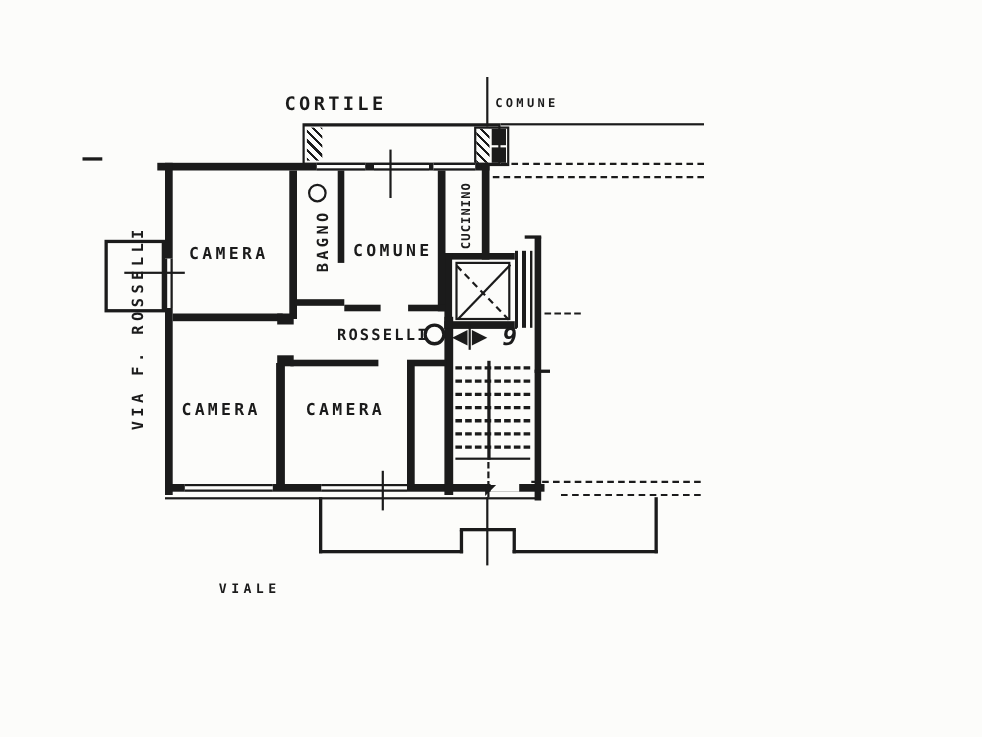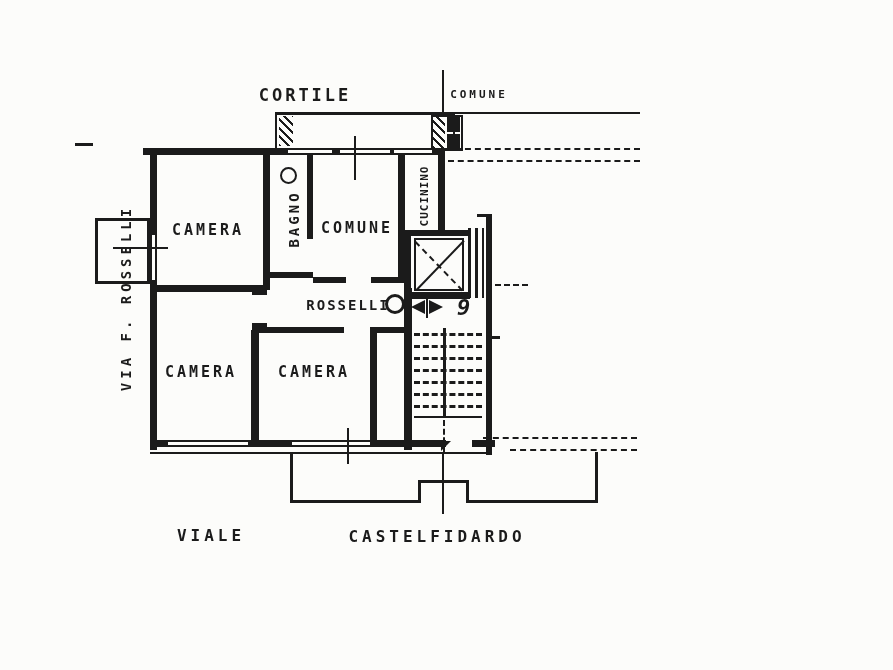--- a/index.html
+++ b/index.html
@@ -126,16 +126,15 @@
   <div class="lbl" style="left:208px;top:230px">CAMERA</div>
   <div class="lbl v" style="left:294px;top:219px;font-size:14px">BAGNO</div>
   <div class="lbl" style="left:357px;top:228px">COMUNE</div>
   <div class="lbl v" style="left:424px;top:196px;font-size:11px;letter-spacing:1px">CUCININO</div>
   <div class="lbl" style="left:348px;top:305px;font-size:14px;letter-spacing:2px">ROSSELLI</div>
   <div class="lbl" style="left:464px;top:307px;font-size:22px;letter-spacing:1px;font-style:italic">9</div>
   <div class="lbl" style="left:201px;top:372px">CAMERA</div>
   <div class="lbl" style="left:314px;top:372px">CAMERA</div>
 
   <div class="lbl v" style="left:126px;top:298px;font-size:14px;letter-spacing:4px">VIA F. ROSSELLI</div>
-  <div class="lbl" style="left:211px;top:535px;font-size:16px;letter-spacing:4px">VIALE</div>
-  <div class="lbl" style="left:437px;top:536px;font-size:16px;letter-spacing:4px">CASTELFIDARDO</div>
+  <div class="lbl" style="left:227px;top:535px;font-size:12px;letter-spacing:4px">VIALE</div>
 
 </div>
 
 </body></html>

